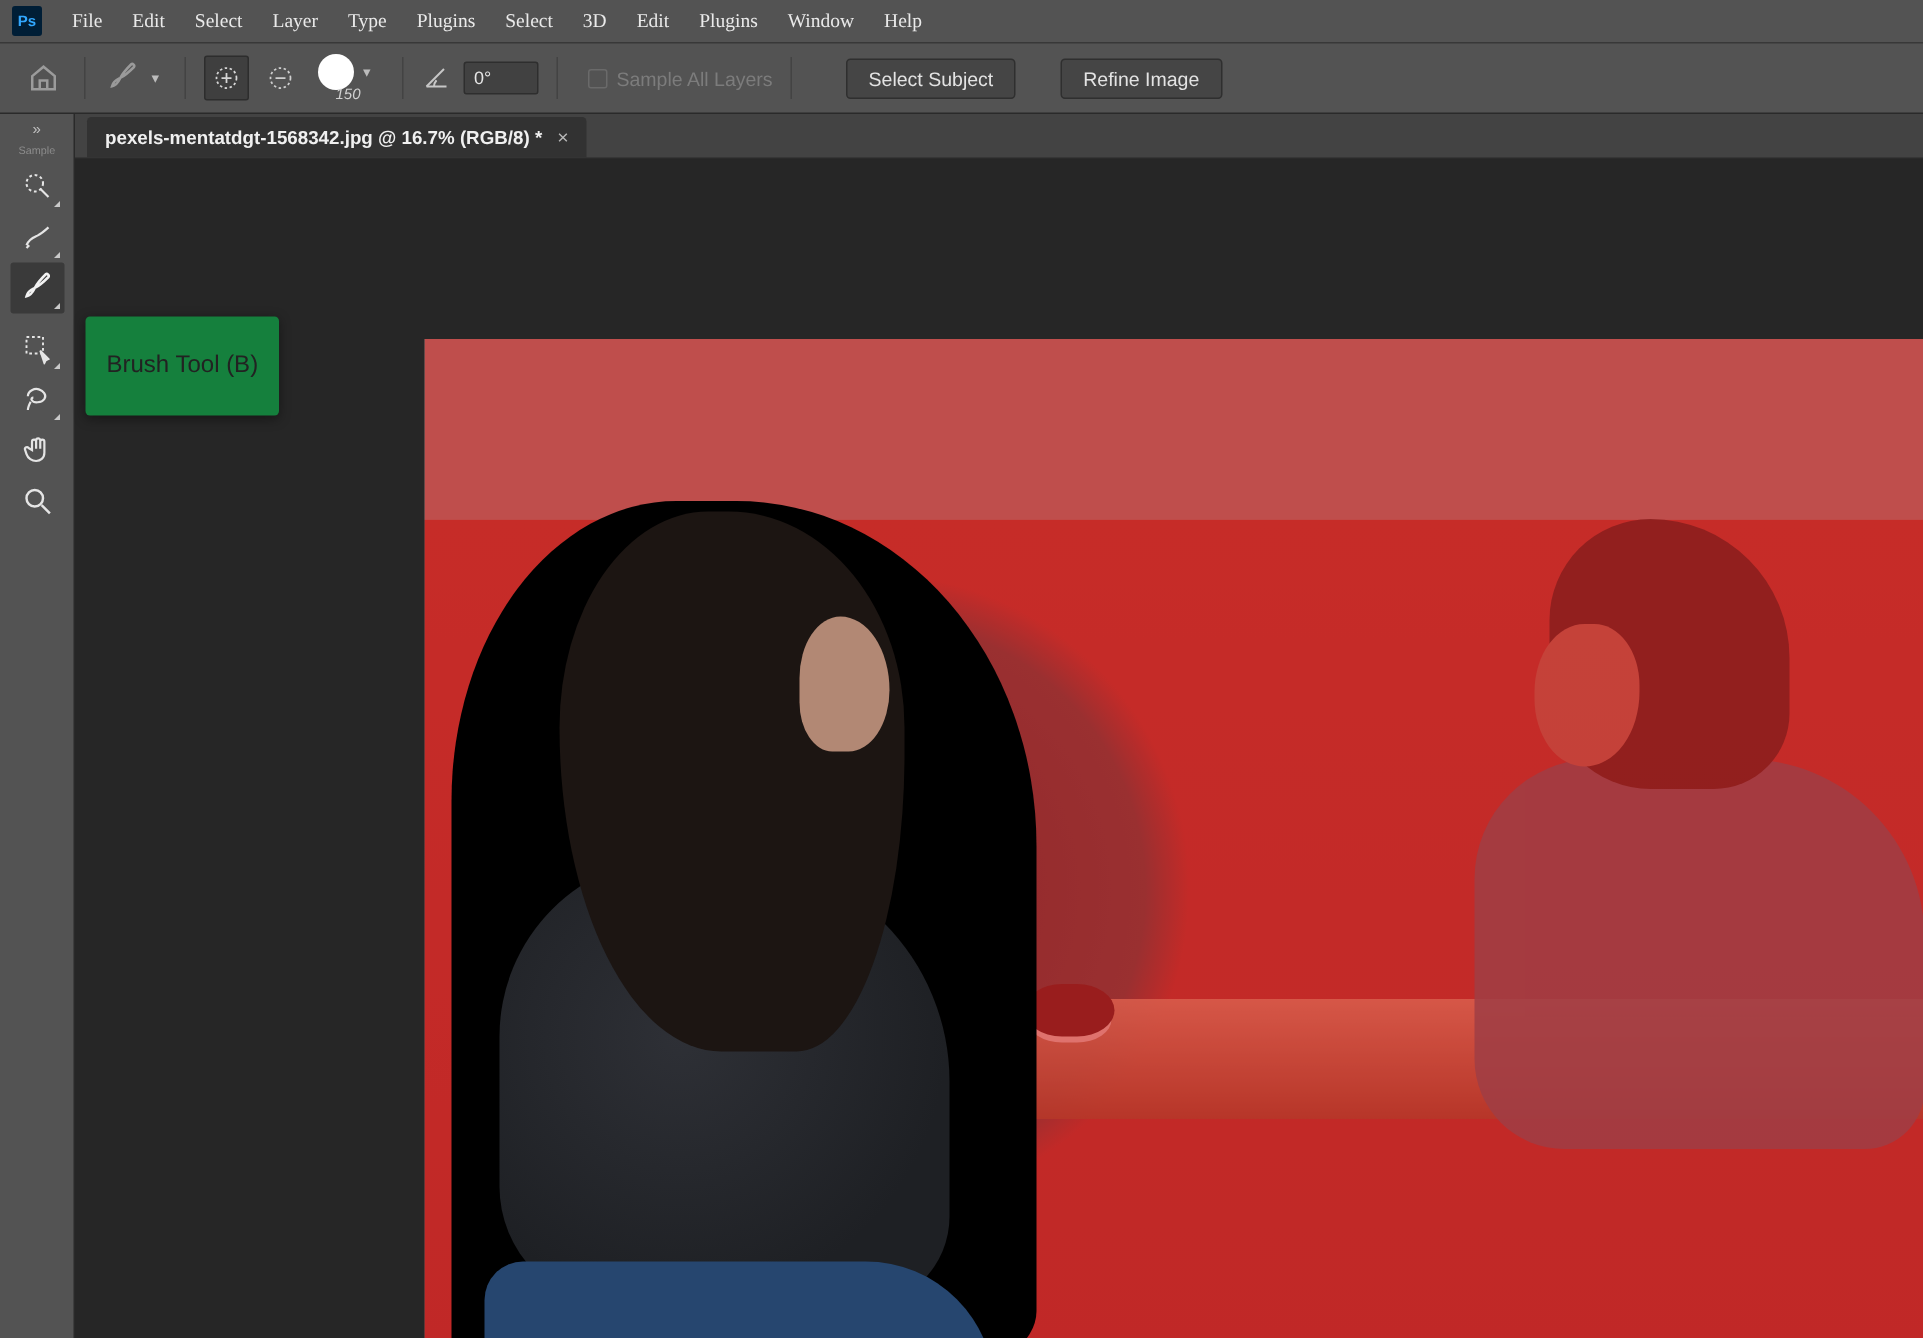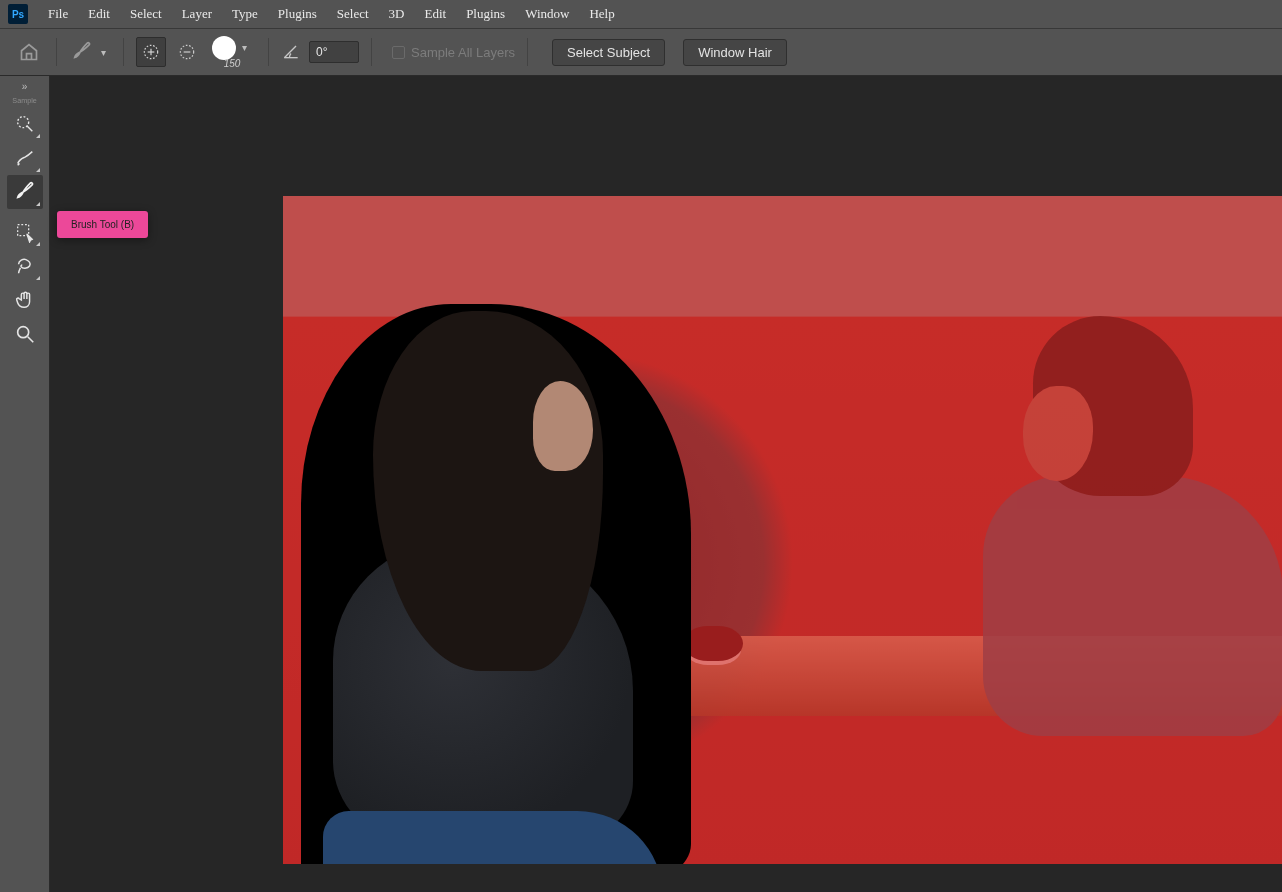--- a/index.html
+++ b/index.html
@@ -107,21 +107,21 @@
     width:13px;height:13px;border:1px solid #6a6a6a;
     border-radius:2px;
   }
   .opt-button{
     background:#454545;
     border:1px solid #2f2f2f;
     color:#e3e3e3;
     padding:5px 14px;
     border-radius:3px;
     font-size:13px;
-    margin-left:12px;
+    margin-left:24px;
   }
   
   .below-options {
     display:flex;
     height:816px;
   }
   .left-rail {
     width:50px;
     background:#535353;
     border-right:1px solid #2a2a2a;
@@ -251,24 +251,24 @@
     background:#000;
     border-radius:150px 200px 60px 20px/200px 230px 40px 20px;
     mix-blend-mode:destination-out;
   }
   
   .subject-on-top{ position:absolute;left:20px;top:115px;width:400px;height:560px; }
   
   .tooltip{
     position:absolute;
     left:57px; top:211px;
-    background:#ec4899;
+    background:#15803d;
     color:#222;
-    font-size:10px;
-    padding:8px 14px;
+    font-size:16px;
+    padding:24px 14px;
     border-radius:3px;
     box-shadow:0 2px 8px rgba(0,0,0,.4);
     z-index:50;
   }
   
 </style>
 </head>
 <body>
 
 <div class="menu-bar">
@@ -342,21 +342,21 @@
   <div class="opt-sep"></div>
 
   <label class="checkbox-wrap">
     <span class="checkbox-box"></span>
     <span>Sample All Layers</span>
   </label>
 
   <div class="opt-sep"></div>
 
   <button class="opt-button">Select Subject</button>
-  <button class="opt-button">Window Hair</button>
+  <button class="opt-button">Refine Image</button>
 </div>
 
 <div class="below-options">
 
   <div class="left-rail">
     <div class="rail-expand-handle">»</div>
     <div class="rail-sample-label">Sample</div>
 
     <div class="tool-btn">
       <svg viewBox="0 0 24 24" fill="none" stroke="#e5e5e5" stroke-width="1.5">
@@ -406,20 +406,26 @@
 
     <div class="tool-btn">
       <svg viewBox="0 0 24 24" fill="none" stroke="#e5e5e5" stroke-width="1.8">
         <circle cx="10" cy="10" r="6"></circle>
           <line x1="15" y1="15" x2="21" y2="21"></line>
       </svg>
     </div>
   </div>
 
   <div class="doc-area">
+    <div class="tab-strip">
+      <div class="tab">
+        <span>pexels-mentatdgt-1568342.jpg @ 16.7% (RGB/8) *</span>
+        <span class="tab-close">×</span>
+      </div>
+    </div>
 
     <div class="canvas">
       <div class="image-surface">
         <div class="img-bg"></div>
         <div class="table"></div>
         <div class="cup"></div>
         <div class="woman-right">
           <div class="jacket"></div>
             <div class="head"></div>
             <div class="face"></div>

